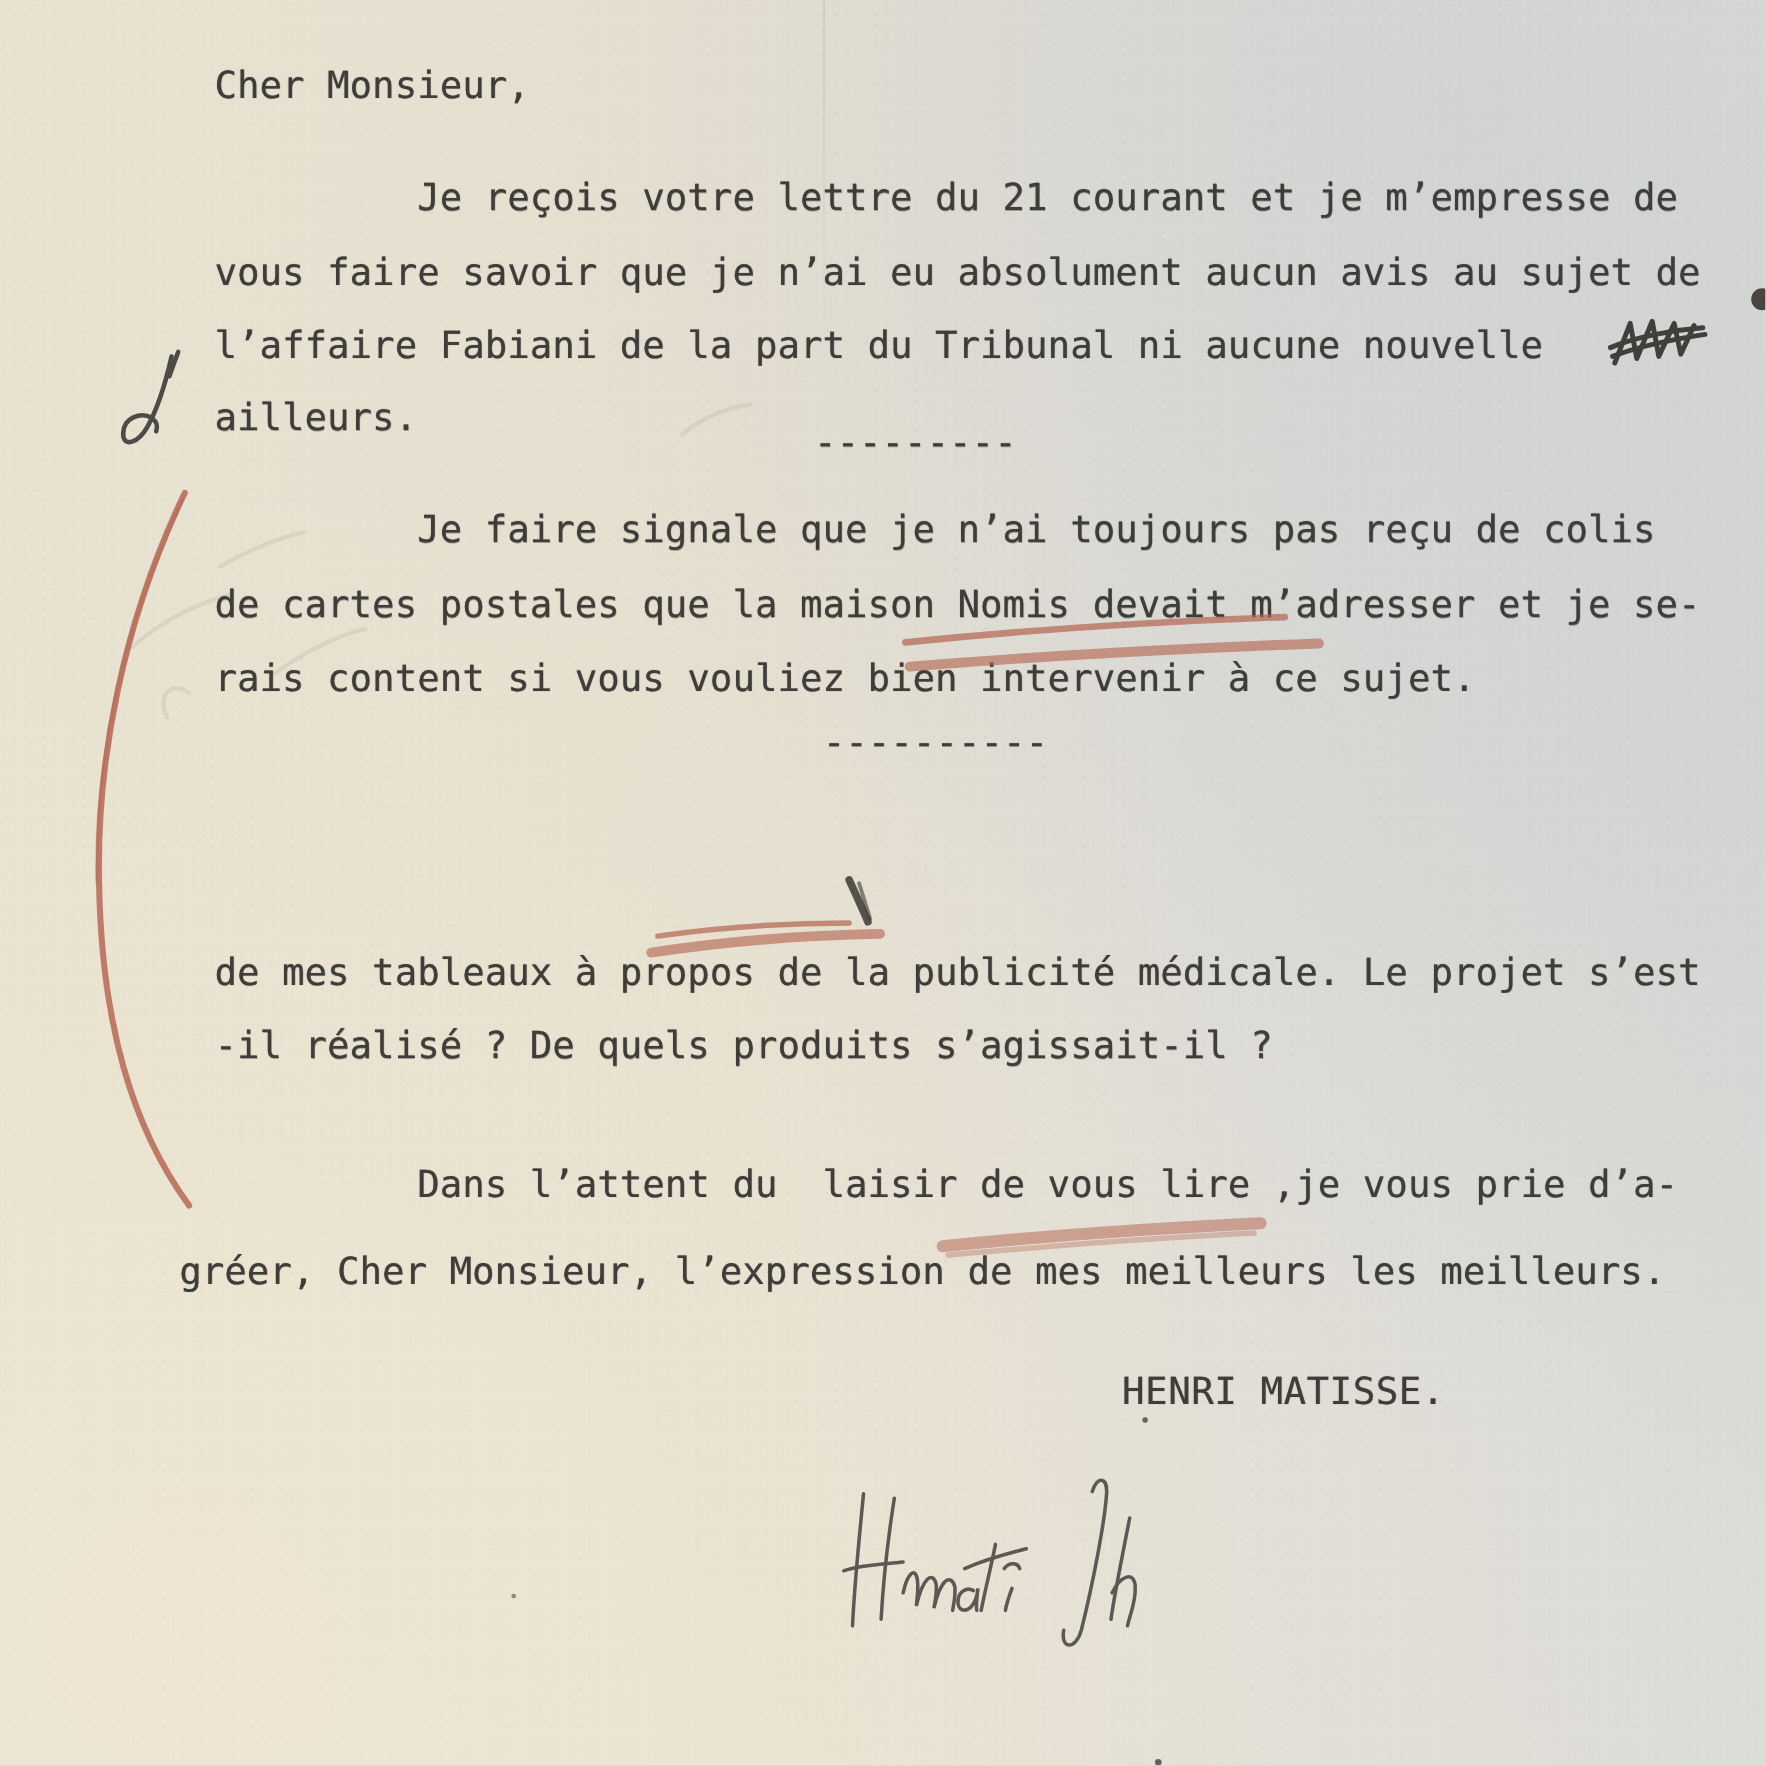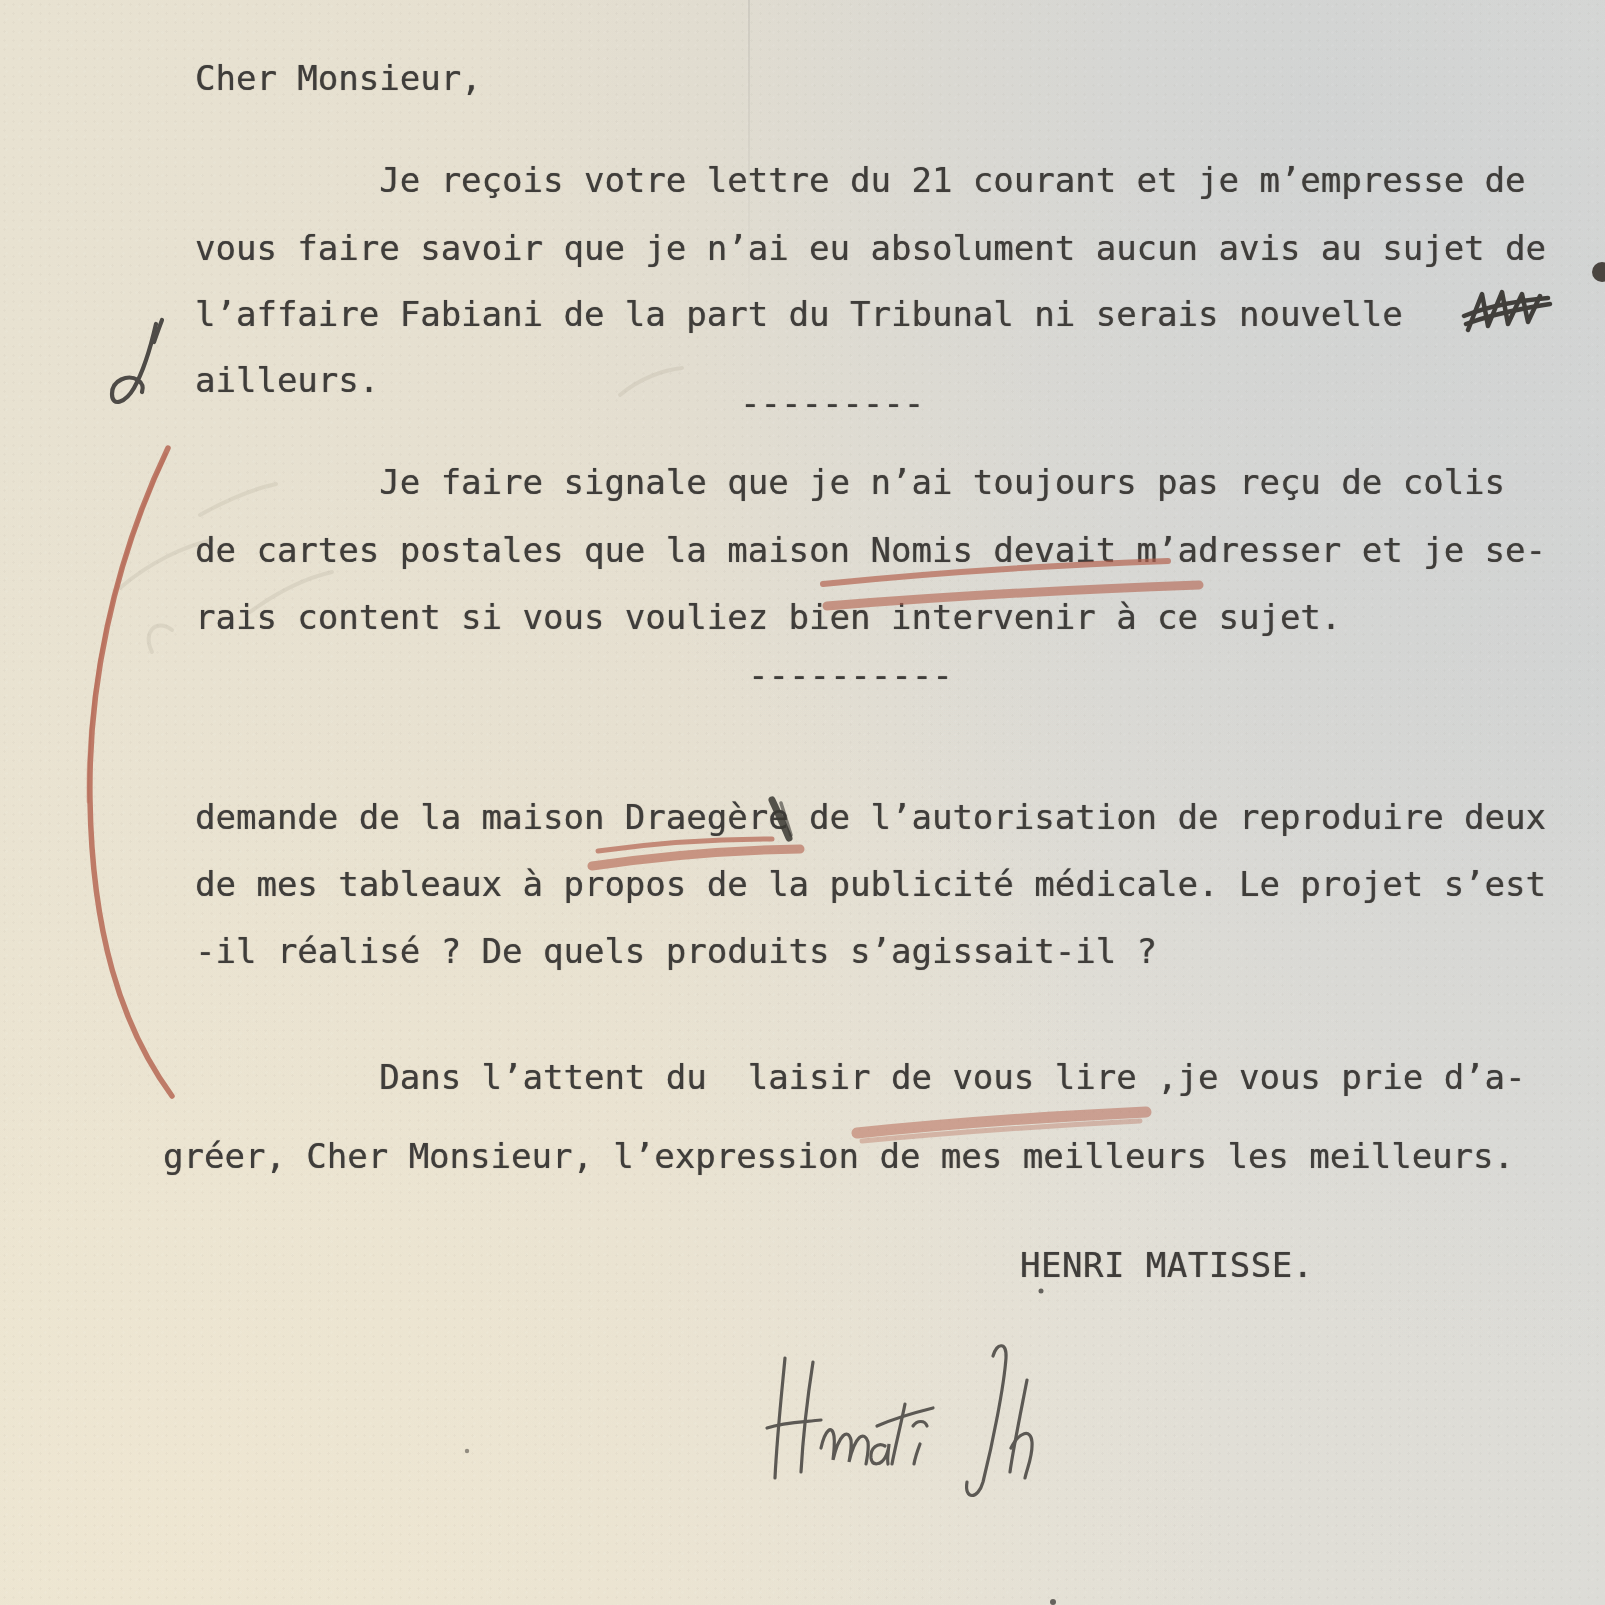--- a/index.html
+++ b/index.html
@@ -45,28 +45,27 @@
       <path d="M120,588 C150,562 185,546 212,540"></path>
       <path d="M250,612 C280,590 310,577 332,572"></path>
       <path d="M152,652 C142,632 156,618 172,630"></path>
       <path d="M620,395 C640,378 664,370 682,368"></path>
     </g>
   </svg>
 
   <div class="line" style="top:58px;left:195px">Cher Monsieur,</div>
   <div class="line" style="top:160px;left:195px">         Je reçois votre lettre du 21 courant et je m’empresse de</div>
   <div class="line" style="top:228px;left:195px">vous faire savoir que je n’ai eu absolument aucun avis au sujet de</div>
-  <div class="line" style="top:294px;left:195px">l’affaire Fabiani de la part du Tribunal ni serais nouvelle</div>
+  <div class="line" style="top:294px;left:195px">l’affaire Fabiani de la part du Tribunal ni aucune nouvelle</div>
   <div class="line" style="top:360px;left:195px">ailleurs.</div>
   <div class="line" style="top:383px;left:740px">---------</div>
   <div class="line" style="top:462px;left:195px">         Je faire signale que je n’ai toujours pas reçu de colis</div>
   <div class="line" style="top:530px;left:195px">de cartes postales que la maison Nomis devait m’adresser et je se-</div>
   <div class="line" style="top:597px;left:195px">rais content si vous vouliez bien intervenir à ce sujet.</div>
   <div class="line" style="top:655px;left:748px">----------</div>
-  <div class="line" style="top:797px;left:195px">demande de la maison Draegère de l’autorisation de reproduire deux</div>
   <div class="line" style="top:931px;left:195px">-il réalisé ? De quels produits s’agissait-il ?</div>
   <div class="line" style="top:864px;left:195px">de mes tableaux à propos de la publicité médicale. Le projet s’est</div>
   <div class="line" style="top:1057px;left:195px">         Dans l’attent du  laisir de vous lire ,je vous prie d’a-</div>
   <div class="line" style="top:1136px;left:163px">gréer, Cher Monsieur, l’expression de mes meilleurs les meilleurs.</div>
   <div class="line caps" style="top:1245px;left:1020px">HENRI MATISSE.</div>
 
   <svg style="left:104px;top:316px" width="76" height="100" viewBox="0 0 76 100">
     <g fill="none" stroke="#4e4b47" stroke-width="4.2" stroke-linecap="round">
       <path d="M58,4 C55,12 52,20 50,26"></path>
       <path d="M52,8 C47,30 40,54 30,72 C22,86 8,92 8,78 C8,64 24,58 34,64 C38,67 40,70 38,76"></path>

